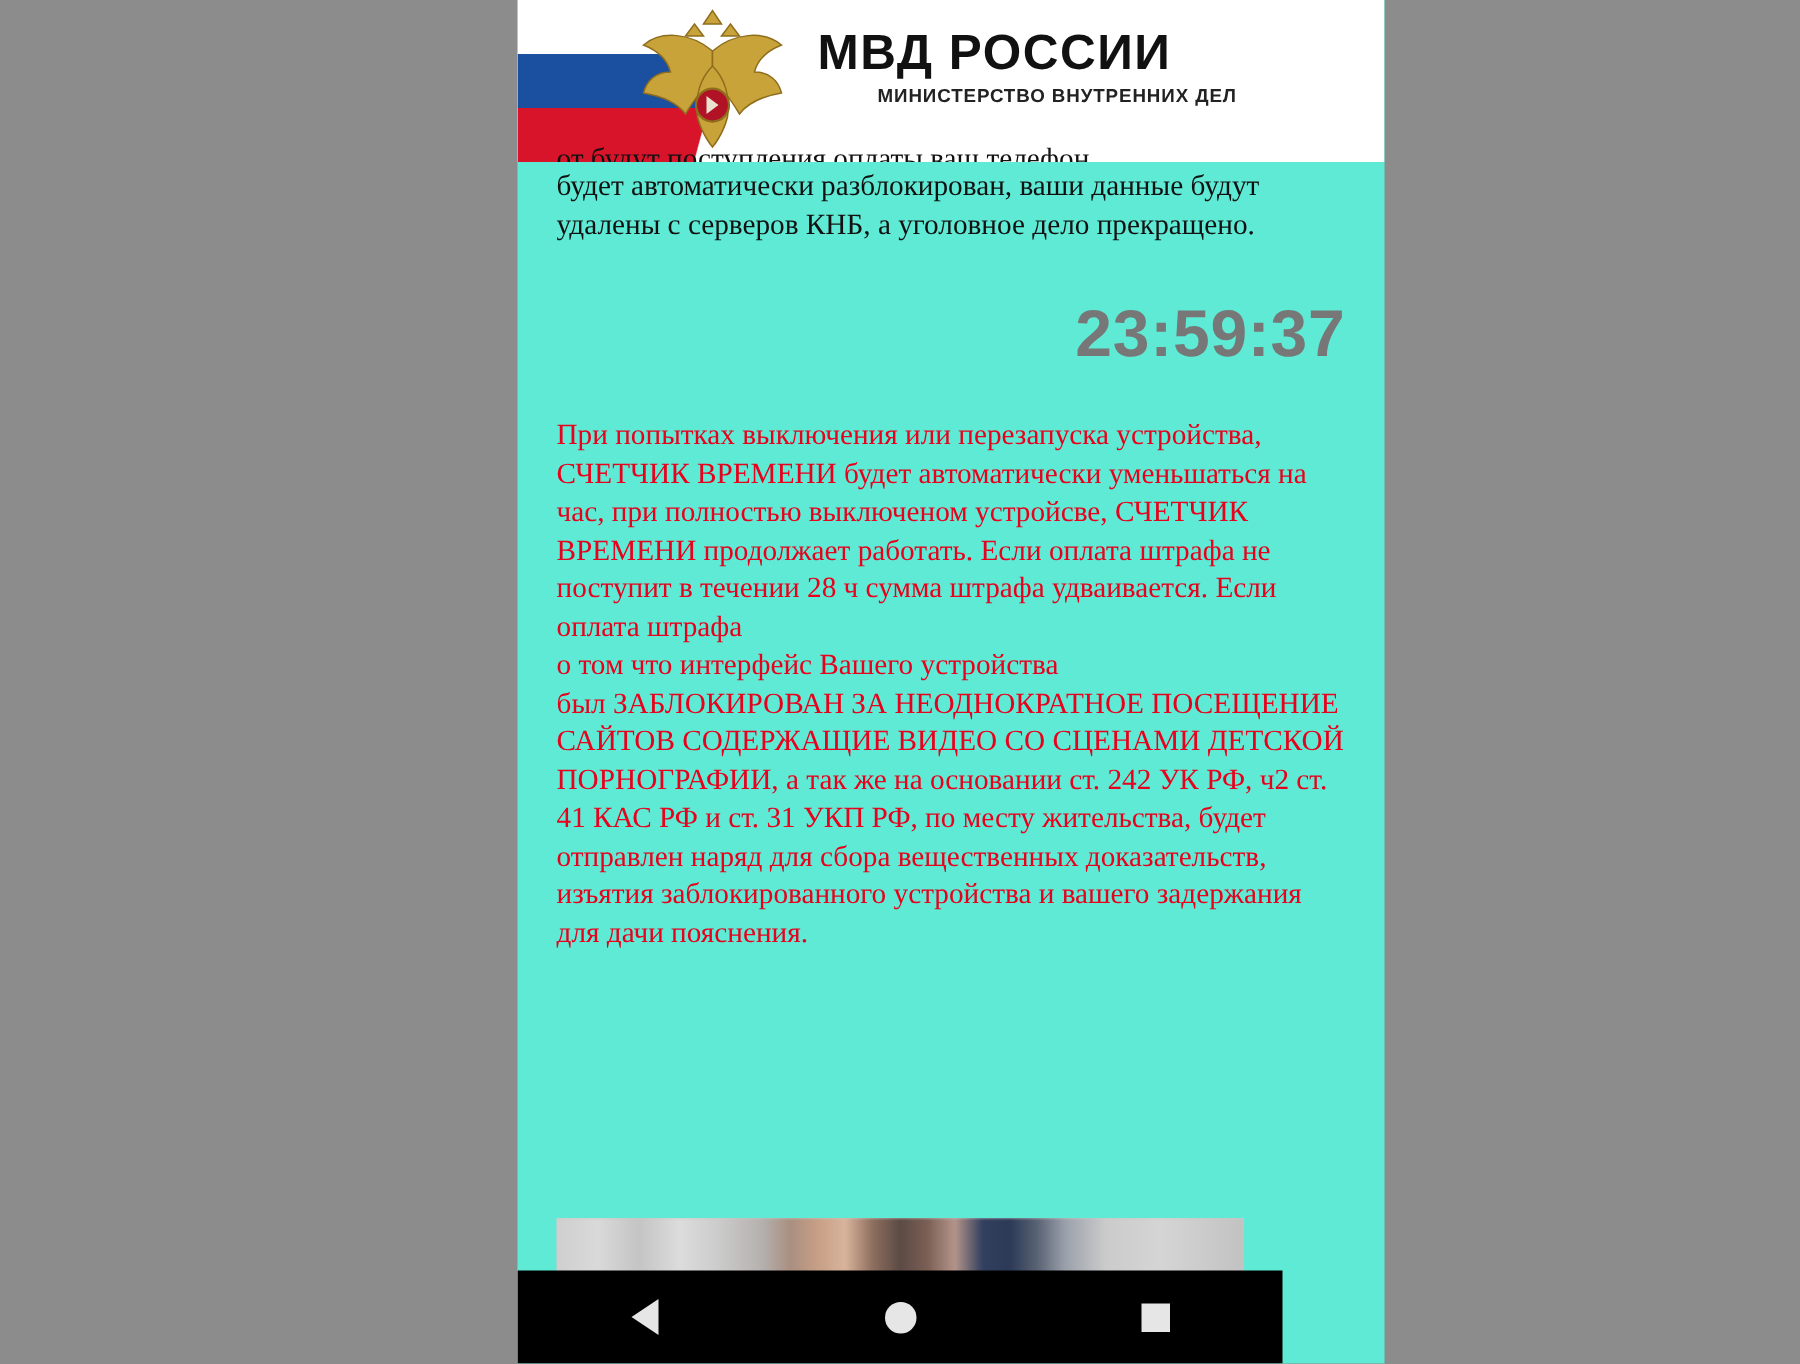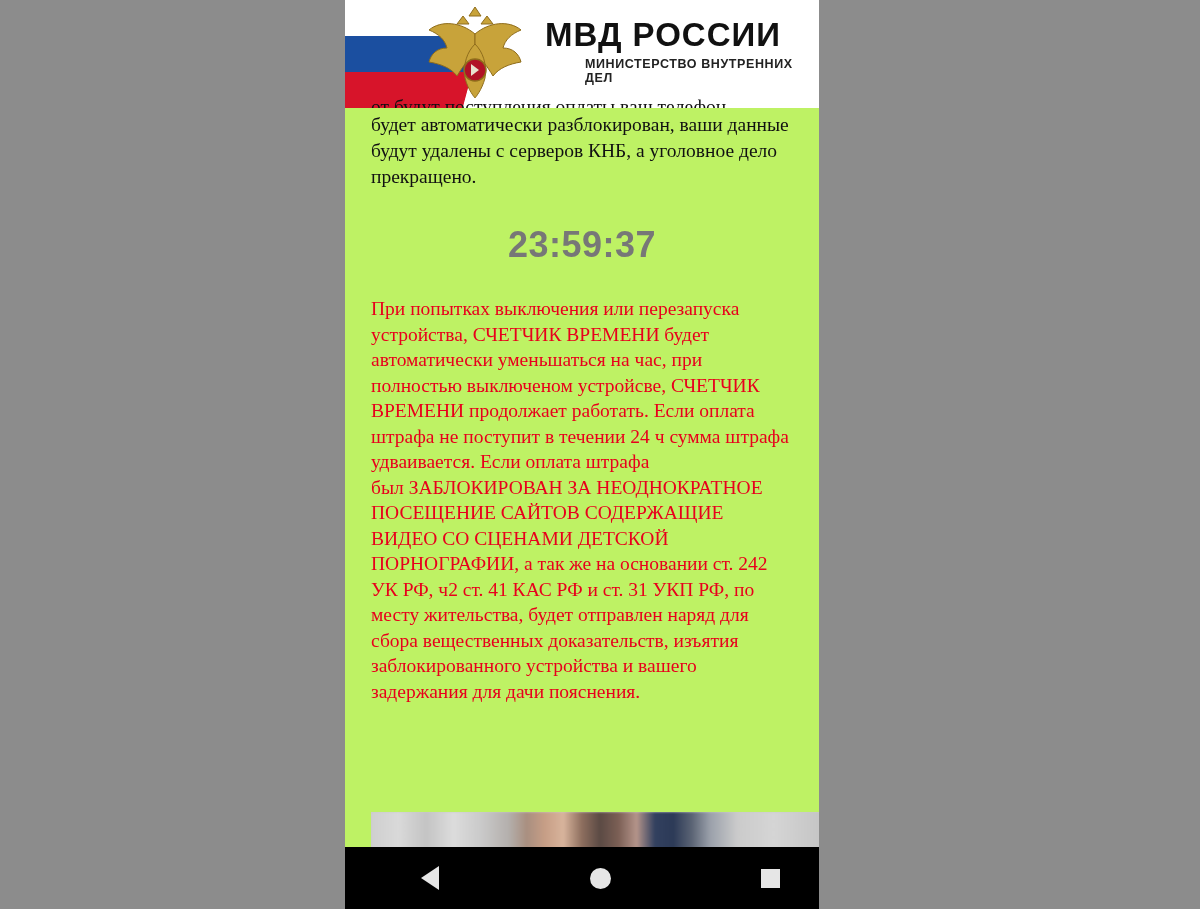--- a/index.html
+++ b/index.html
@@ -11,23 +11,23 @@
     height: 909px;
     background: #8c8c8c;
     font-family: "Liberation Sans", sans-serif;
     overflow: hidden;
   }
 
   .screen-frame {
     position: absolute;
     left: 345px;
     top: 0;
-    width: 474px;
+    width: 578px;
     height: 909px;
-    background: #bef264;
+    background: #5eead4;
     overflow: hidden;
   }
 
   
   .header {
     position: relative;
     height: 108px;
     background: #ffffff;
     display: flex;
     align-items: center;
@@ -105,22 +105,22 @@
   }
   .black-text {
     color: #111111;
     font-size: 19.5px;
     line-height: 26px;
     font-family: "Liberation Serif", serif;
     margin: 0;
     padding-top: 4px;
   }
   .countdown {
-    text-align: center;
-    font-size: 36px;
+    text-align: right;
+    font-size: 44px;
     font-weight: bold;
     color: #777777;
     font-family: "Liberation Sans", sans-serif;
     margin: 34px 0 30px 0;
     letter-spacing: 0.5px;
   }
   .red-text {
     color: #e8001c;
     font-size: 19.5px;
     line-height: 25.5px;
@@ -227,21 +227,22 @@
   </div>
 
   <div class="content">
     <div class="clipped-line">от будут поступления оплаты ваш телефон</div>
 
     <p class="black-text">будет автоматически разблокирован, ваши данные будут  удалены с серверов КНБ, а уголовное дело прекращено.</p>
 
     <div class="countdown">23:59:37</div>
 
     <div class="red-text">
-      <p>При попытках выключения или перезапуска устройства, СЧЕТЧИК ВРЕМЕНИ будет автоматически уменьшаться на час, при полностью выключеном устройсве,  СЧЕТЧИК ВРЕМЕНИ продолжает работать. Если оплата штрафа не поступит в течении 24 ч сумма штрафа удваивается. Если оплата штрафа</p>
+      <p>При попытках выключения или перезапуска устройства, СЧЕТЧИК ВРЕМЕНИ будет автоматически уменьшаться на час, при полностью выключеном устройсве,  СЧЕТЧИК ВРЕМЕНИ продолжает работать. Если оплата штрафа не поступит в течении 28 ч сумма штрафа удваивается. Если оплата штрафа</p>
+      <p>о том что интерфейс Вашего устройства</p>
       <p>был ЗАБЛОКИРОВАН ЗА НЕОДНОКРАТНОЕ ПОСЕЩЕНИЕ САЙТОВ СОДЕРЖАЩИЕ ВИДЕО СО СЦЕНАМИ ДЕТСКОЙ ПОРНОГРАФИИ, а так же на основании  ст. 242 УК РФ, ч2 ст. 41 КАС РФ и ст. 31 УКП РФ, по месту жительства, будет отправлен наряд для сбора вещественных доказательств, изъятия заблокированного устройства и вашего задержания для дачи пояснения.</p>
     </div>
   </div>
 
   <div class="media-strip">
     <div class="mosaic"></div>
   </div>
 
   <div class="navbar">
     <div class="nav-btn">

